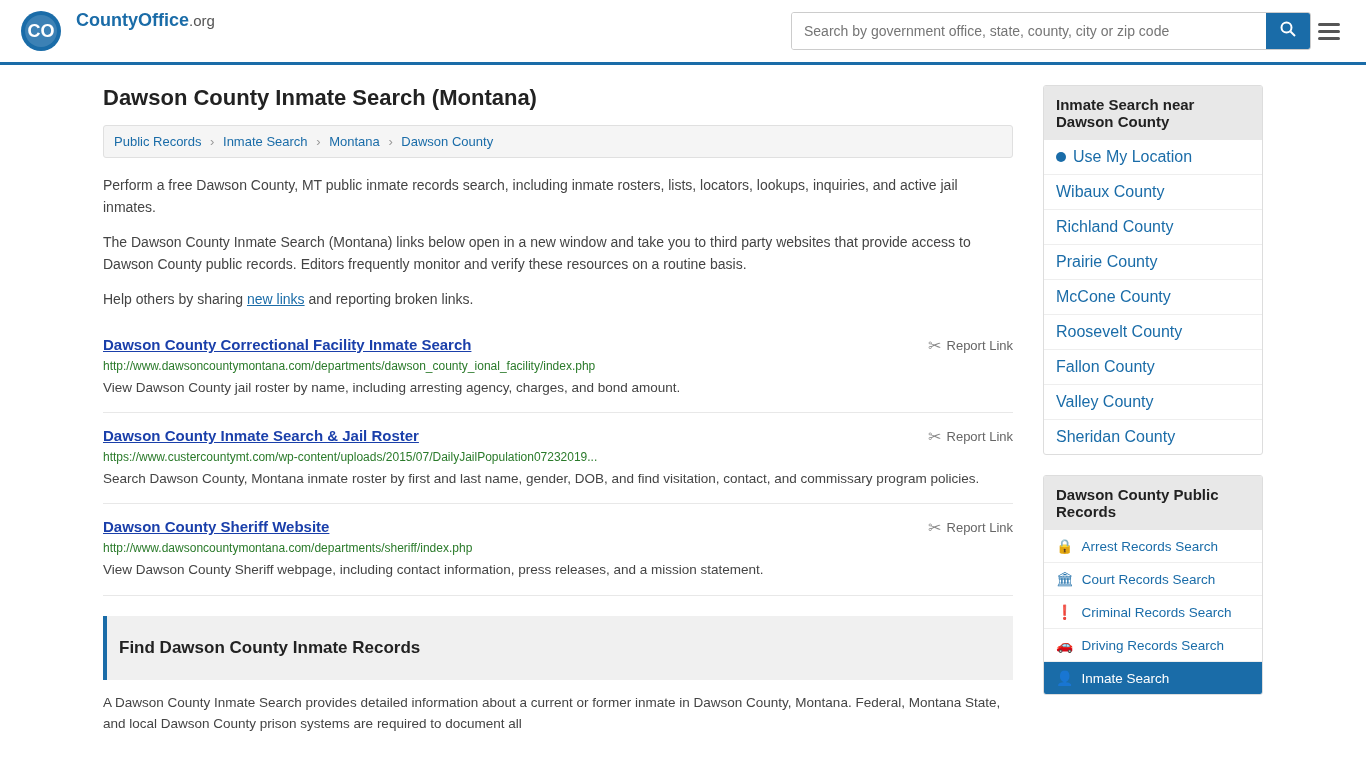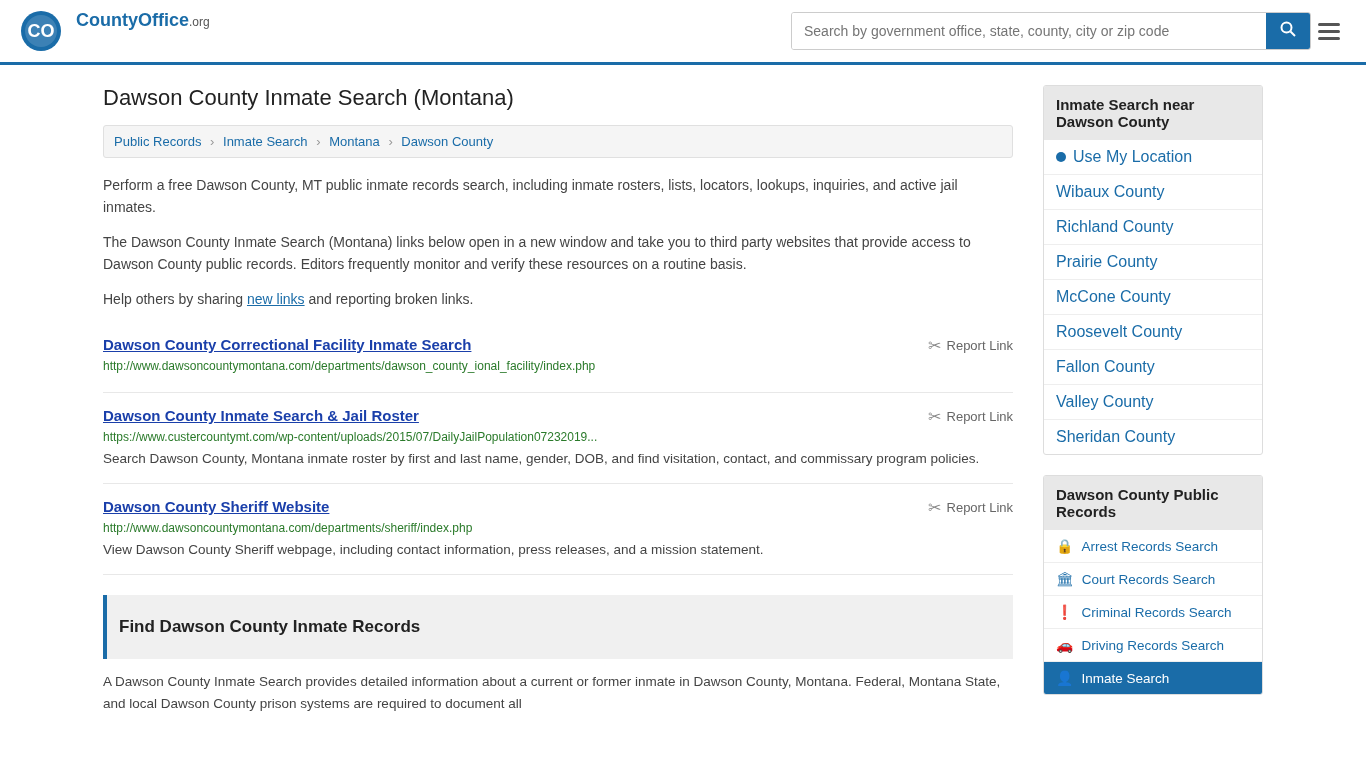--- a/index.html
+++ b/index.html
@@ -80,21 +80,21 @@
       min-width: 0;
     }
     .sidebar {
       width: 220px;
       flex-shrink: 0;
     }
 
     
     .page-title {
       font-size: 22px;
-      font-weight: normal;
+      font-weight: bold;
       color: #222;
       margin-bottom: 14px;
     }
 
     
     .breadcrumb {
       font-size: 13px;
       color: #666;
       margin-bottom: 16px;
       padding: 8px 10px;
@@ -263,21 +263,21 @@
 <body>
 
 <header class="header">
   <div class="logo-area">
     <svg class="logo-icon" viewBox="0 0 42 42" xmlns="http://www.w3.org/2000/svg">
       <circle cx="21" cy="21" r="20" fill="#1a6ca8"></circle>
       <circle cx="21" cy="21" r="16" fill="#fff" opacity="0.15"></circle>
       <text x="21" y="27" text-anchor="middle" fill="#fff" font-size="18" font-weight="bold" font-family="Arial">CO</text>
     </svg>
     <div>
-      <span style="font-size:18px;font-weight:bold;color:#1a6ca8;">CountyOffice</span><span style="font-size:12px;color:#555;">.org</span>
+      <span style="font-size:18px;font-weight:bold;color:#1a6ca8;">CountyOffice</span><span style="font-size:15px;color:#555;">.org</span>
     </div>
   </div>
   <div class="header-right">
     <div class="search-bar">
       <input type="text" placeholder="Search by government office, state, county, city or zip code" style="">
       <button>
         <svg width="16" height="16" viewBox="0 0 16 16" fill="white">
           <circle cx="6.5" cy="6.5" r="5" stroke="white" stroke-width="2" fill="none"></circle>
           <line x1="10.5" y1="10.5" x2="15" y2="15" stroke="white" stroke-width="2"></line>
         </svg>
@@ -315,20 +315,21 @@
 
     <div class="result-card">
       <div class="result-card-header">
         <a href="#" class="result-title">Dawson County Correctional Facility Inmate Search</a>
         <div class="report-link">
           <span class="report-link-icon">✂</span>
           <span>Report Link</span>
         </div>
       </div>
       <div class="result-url">http://www.dawsoncountymontana.com/departments/dawson_county_ional_facility/index.php</div>
+      <div class="result-desc">View Dawson County jail roster by name, including arresting agency, charges, and bond amount.</div>
     </div>
 
     <div class="result-card">
       <div class="result-card-header">
         <a href="#" class="result-title">Dawson County Inmate Search &amp; Jail Roster</a>
         <div class="report-link">
           <span class="report-link-icon">✂</span>
           <span>Report Link</span>
         </div>
       </div>

